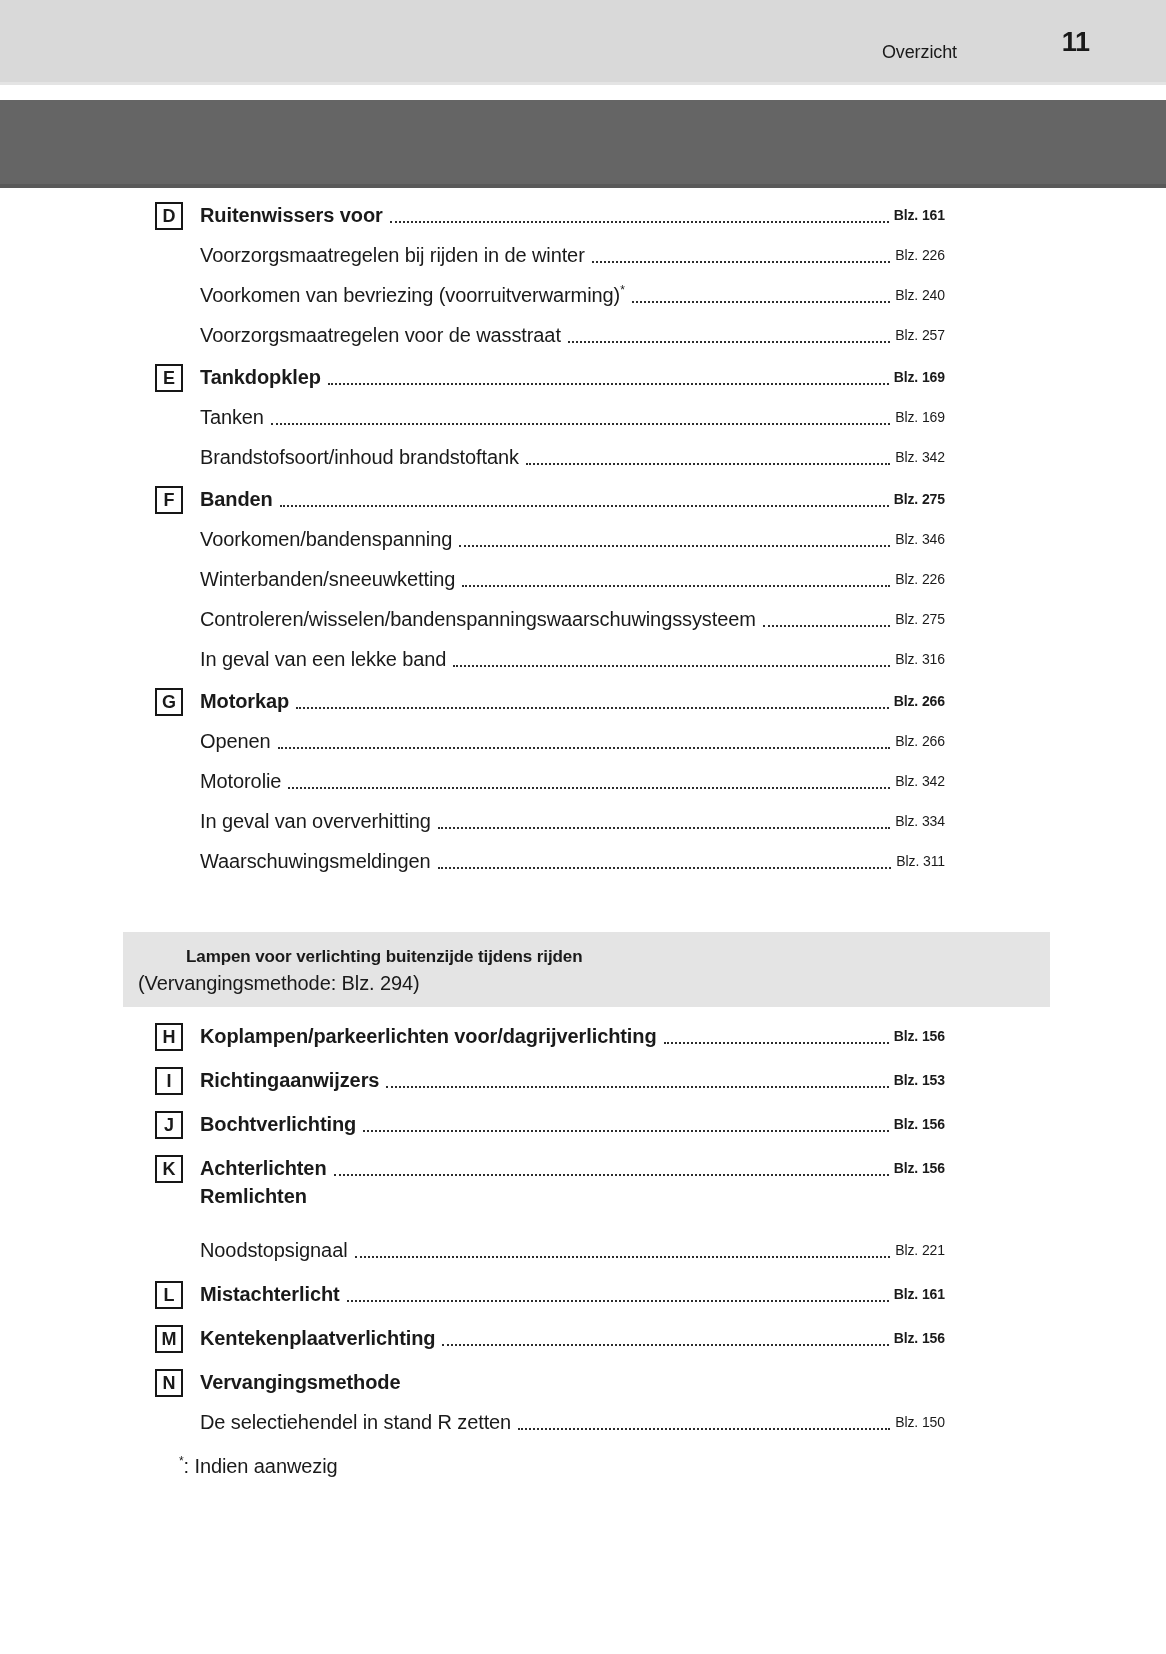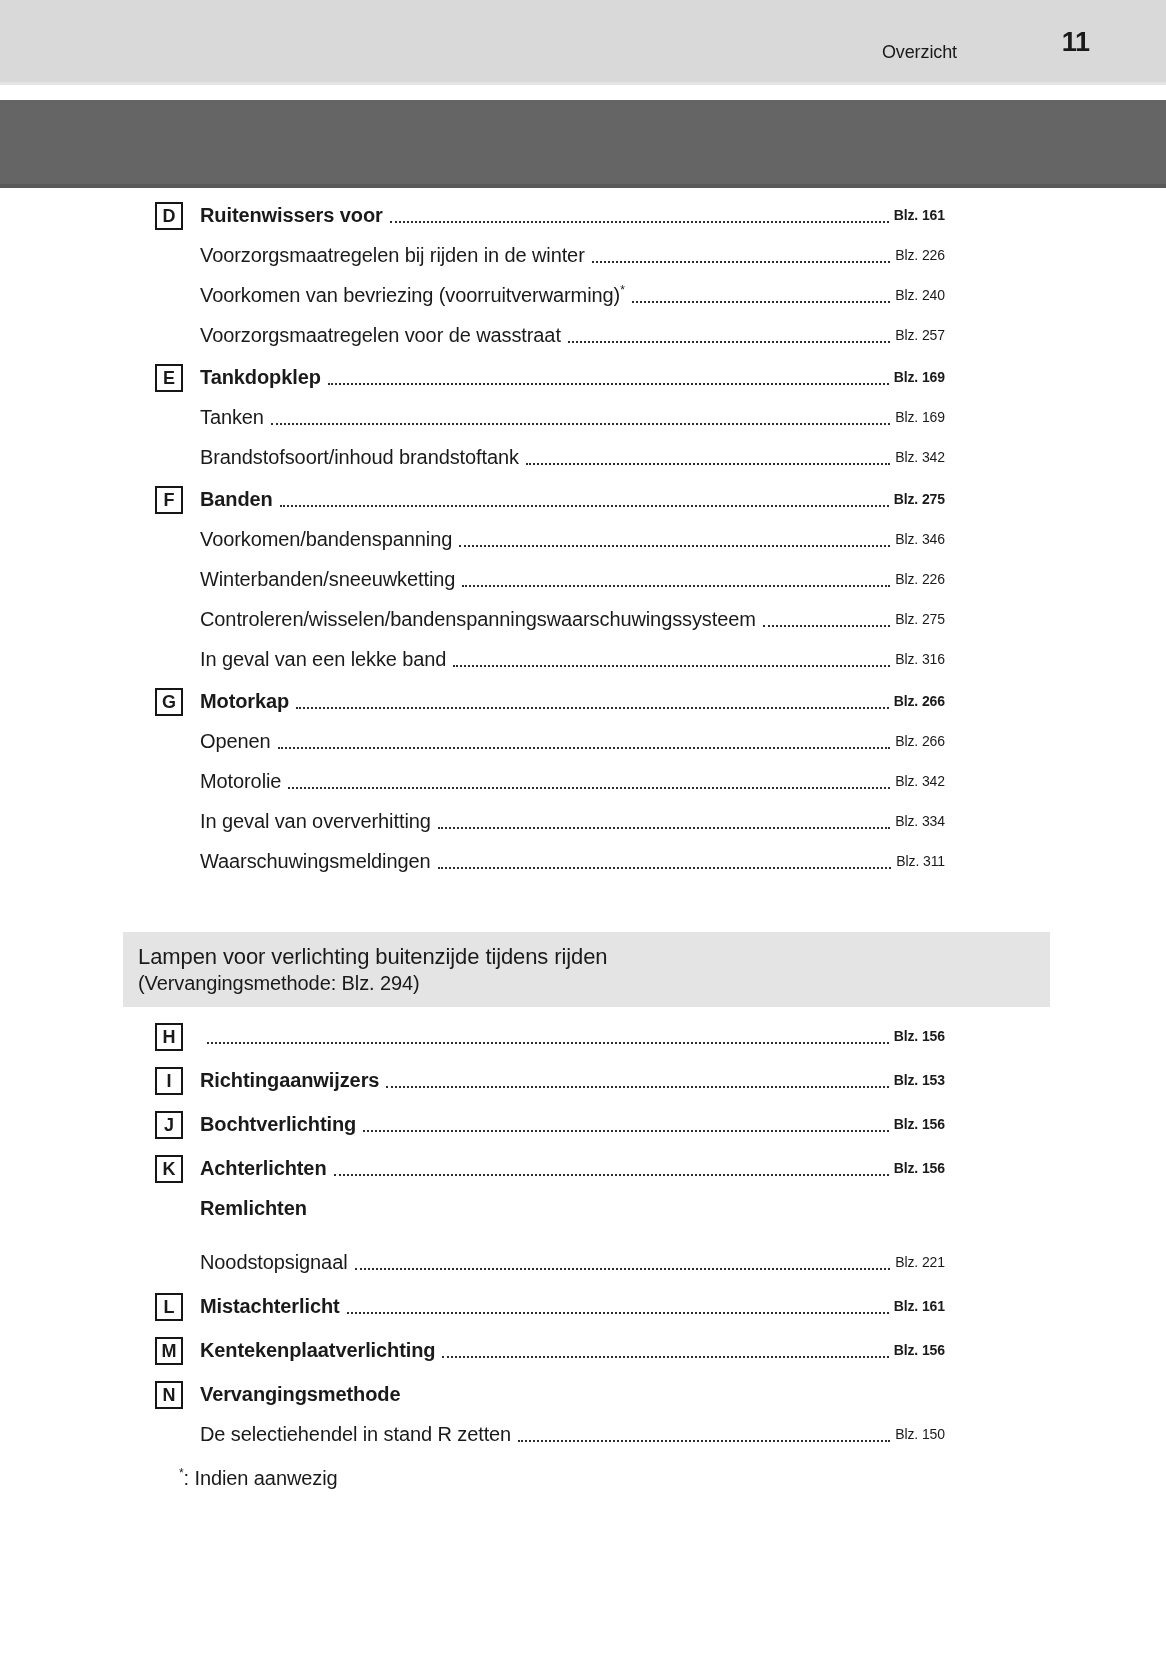--- a/index.html
+++ b/index.html
@@ -48,21 +48,21 @@
     padding: 0 221px 0 155px;
   }
   .row {
     display: flex;
     align-items: flex-start;
     height: 28px;
     margin-top: 12px;
   }
   .row.lead { margin-top: 14px; }
   #list-bottom .row.lead { margin-top: 16px; }
-  .row.tight { margin-top: 12px; }
+  .row.tight { margin-top: 0; }
   .row.gap { margin-top: 26px; }
   .letterbox {
     flex: none;
     width: 28px;
     height: 28px;
     margin-right: 17px;
     border: 2px solid #161616;
     box-sizing: border-box;
     display: flex;
     align-items: center;
@@ -99,23 +99,24 @@
   
   .banner {
     width: 927px;
     margin-left: -32px;
     margin-top: 56px;
     background: #e4e4e4;
     padding: 11px 0 10px 15px;
     box-sizing: border-box;
   }
   .banner .banner-title {
-    font-size: 22px;
-    font-weight: normal;
-    line-height: 27px;
+    font-size: 17px;
+    font-weight: bold;
+    line-height: 27px;
+    margin-left: 48px;
   }
   .banner .banner-sub {
     font-size: 20px;
     line-height: 27px;
   }
   
   .footnote {
     margin-top: 16px;
     margin-left: 24px;
     font-size: 20px;
@@ -246,20 +247,21 @@
       </div>
 
     <section class="banner">
       <div class="banner-title">Lampen voor verlichting buitenzijde tijdens rijden</div>
       <div class="banner-sub">(Vervangingsmethode: Blz. 294)</div>
     </section>
 
     <div id="list-bottom">
         <div class="row lead">
           <span class="letterbox">H</span>
+          <span class="label b">Koplampen/parkeerlichten voor/dagrijverlichting</span>
           <span class="dots"></span>
           <span class="pageref b">Blz. 156</span>
         </div>
         <div class="row lead">
           <span class="letterbox">I</span>
           <span class="label b">Richtingaanwijzers</span>
           <span class="dots"></span>
           <span class="pageref b">Blz. 153</span>
         </div>
         <div class="row lead">

